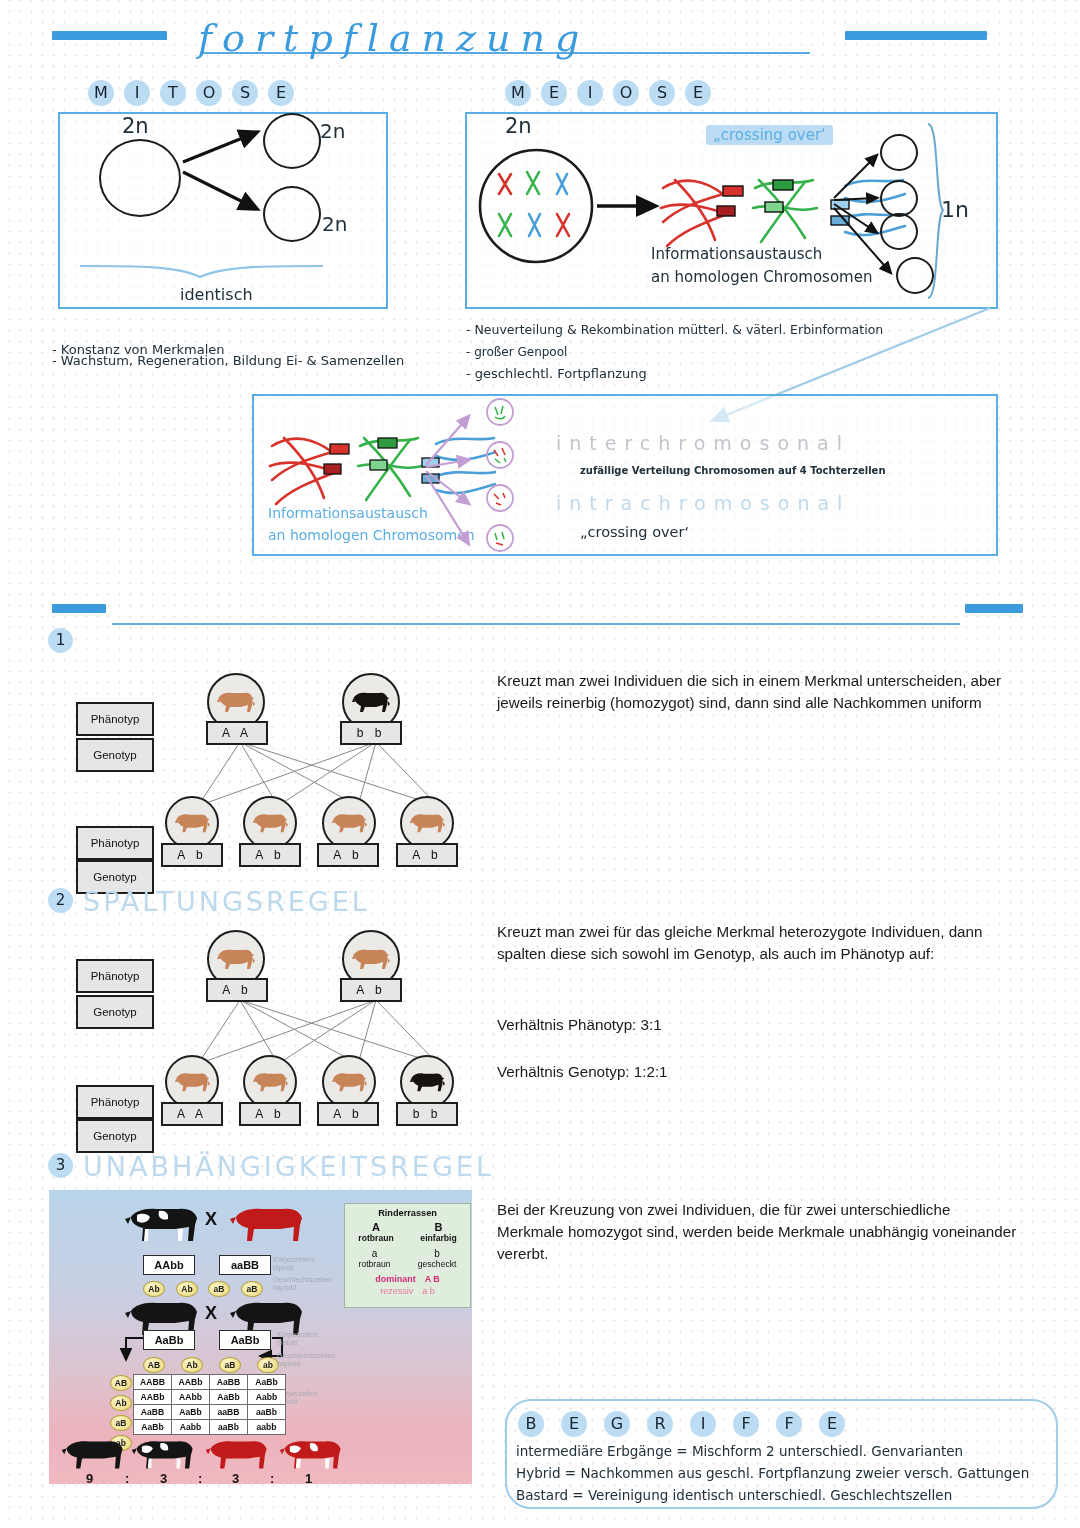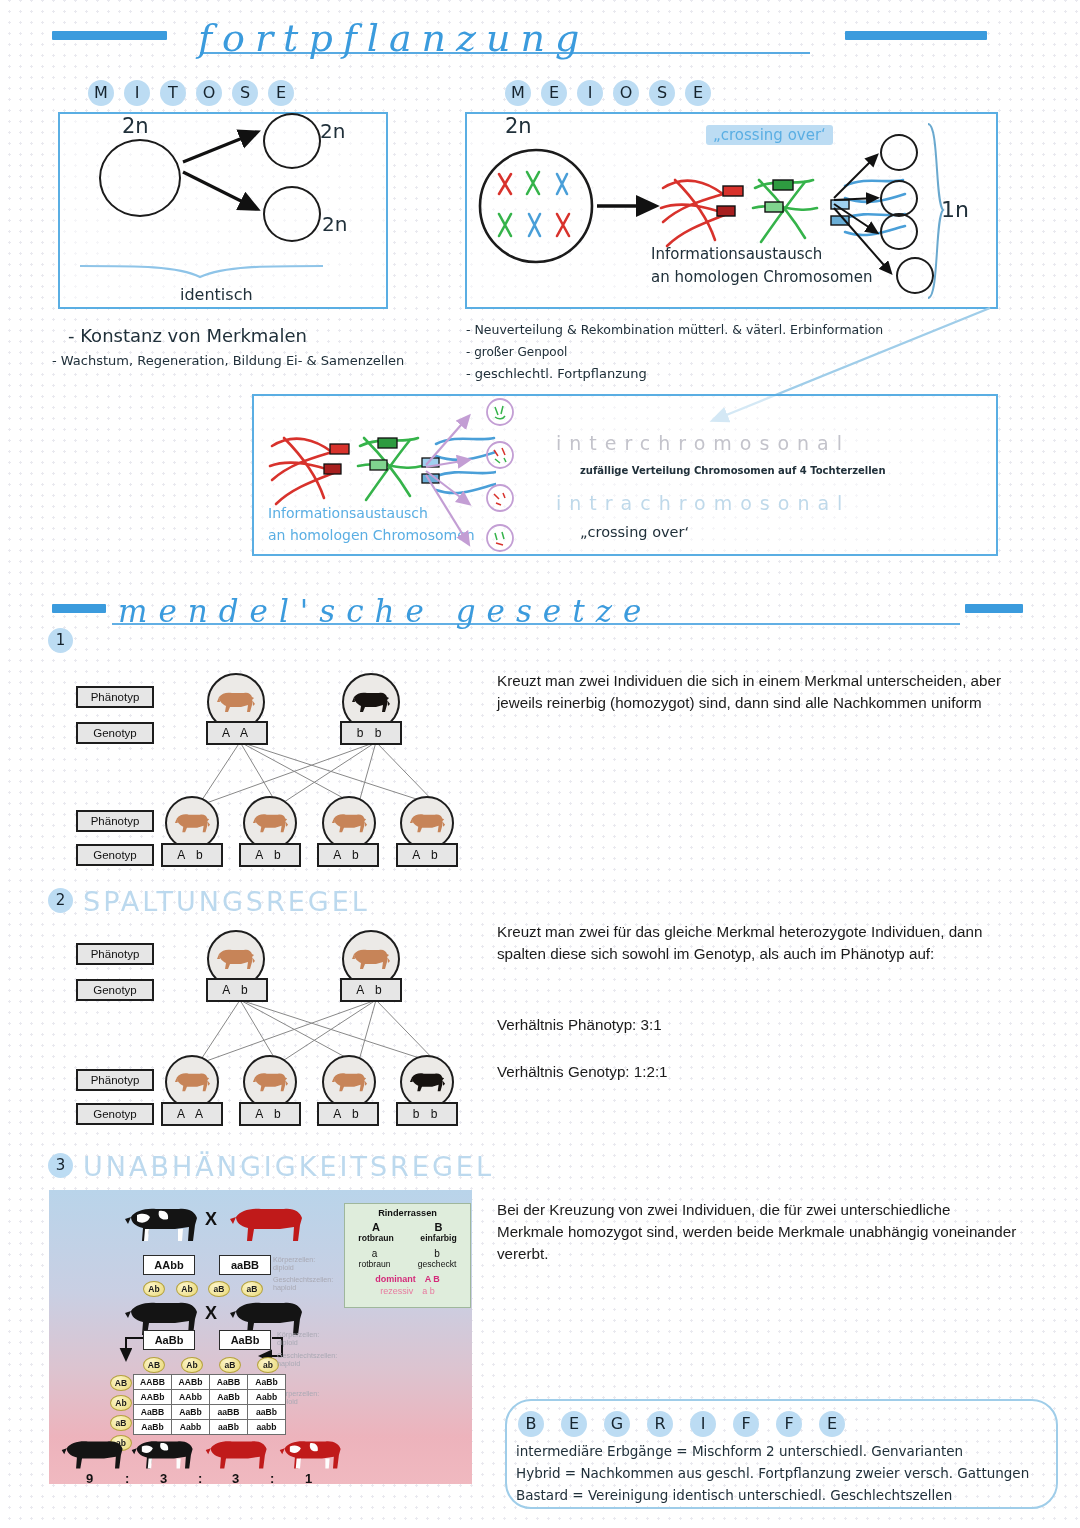--- a/index.html
+++ b/index.html
@@ -74,21 +74,21 @@
     background:#bcdcf3; color:#14212b;
     font-family:"DejaVu Sans", sans-serif;
     font-size:15px; text-align:center; line-height:25px;
   }
 
   
   .lblbox {
     border:2px solid #1d1d1d; background:#e6e6e6;
     font-size:11.5px; color:#111;
     font-family:"Liberation Sans", sans-serif;
-    text-align:center; padding:3px 6px; white-space:nowrap;
+    text-align:center; padding:9px 6px; white-space:nowrap;margin-top:16px;
   }
   .genobox {
     border:2px solid #1d1d1d; background:#e6e6e6;
     font-size:12px; color:#111; letter-spacing:4px;
     text-align:center; padding:3px 0; white-space:nowrap;
   }
   .dogcirc {
     border:2.5px solid #1d1d1d; border-radius:50%;
     background:#eceae7; display:flex; align-items:center; justify-content:center;
   }
@@ -164,21 +164,21 @@
         </marker>
       </defs>
     <line x1="8" y1="42" x2="80" y2="13" stroke="#111" stroke-width="3.2" marker-end="url(#ar1)"></line>
     <line x1="8" y1="52" x2="80" y2="88" stroke="#111" stroke-width="3.2" marker-end="url(#ar1)"></line>
   </svg>
   <svg class="abs" style="left:78px; top:262px;" width="250" height="20">
     <path d="M2,4 C60,4 100,4 122,15 C146,4 186,4 245,4" fill="none" stroke="#8ec4e8" stroke-width="2.2"></path>
   </svg>
   <div class="abs hand" style="left:180px; top:285px; font-size:16px;">identisch</div>
 
-  <div class="abs hand" style="left:52px; top:325px; font-size:18px;margin-left:16px;">- Konstanz von Merkmalen</div>
+  <div class="abs hand" style="left:52px; top:342px; font-size:13px;">- Konstanz von Merkmalen</div>
   <div class="abs hand" style="left:52px; top:353px; font-size:13px;">- Wachstum, Regeneration, Bildung Ei- &amp; Samenzellen</div>
 
   <div class="abs bubble-head" style="left:505px; top:80px;">
     <span class="ltr">M</span>
     <span class="ltr">E</span>
     <span class="ltr">I</span>
     <span class="ltr">O</span>
     <span class="ltr">S</span>
     <span class="ltr">E</span>
   </div>
@@ -347,21 +347,20 @@
     <line x1="2" y1="70" x2="44" y2="138" stroke="#c39ed4" stroke-width="2.2" marker-end="url(#ar5)"></line>
   </svg>
 
   <div class="abs" style="left:556px; top:432px; font-family:'DejaVu Sans',sans-serif; font-size:19px; letter-spacing:8px; color:#c3c3cb;">interchromosonal</div>
   <div class="abs hand" style="left:580px; top:465px; font-size:10px;font-weight:bold;">zufällige Verteilung Chromosomen auf 4 Tochterzellen</div>
   <div class="abs" style="left:556px; top:492px; font-family:'DejaVu Sans',sans-serif; font-size:19px; letter-spacing:8px; color:#bfd9ea;">intrachromosonal</div>
   <div class="abs hand" style="left:580px; top:524px; font-size:14.5px;">„crossing over‘</div>
 
   <div class="abs accent-bar" style="left:52px; top:604px; width:54px;"></div>
   <div class="abs accent-bar" style="left:965px; top:604px; width:58px;"></div>
-  <div class="abs script-title" style="left:118px; top:593px; font-size:31px; letter-spacing:11px;">mendel'sche gesetze</div>
   <div class="abs script-underline" style="left:112px; top:623px; width:848px; opacity:.8;"></div>
 
   <div class="abs num-circle" style="left:48px; top:628px;">1</div>
 
   <div class="abs body-copy" style="left:497px; top:670px; width:520px;">Kreuzt man zwei Individuen die sich in einem Merkmal unterscheiden, aber jeweils reinerbig (homozygot) sind, dann sind alle Nachkommen uniform</div>
 
   <div class="abs lblbox" style="left:76px; top:686px; width:78px;">Phänotyp</div>
   <div class="abs lblbox" style="left:76px; top:722px; width:78px;">Genotyp</div>
   <div class="abs lblbox" style="left:76px; top:810px; width:78px;">Phänotyp</div>
   <div class="abs lblbox" style="left:76px; top:844px; width:78px;">Genotyp</div>

